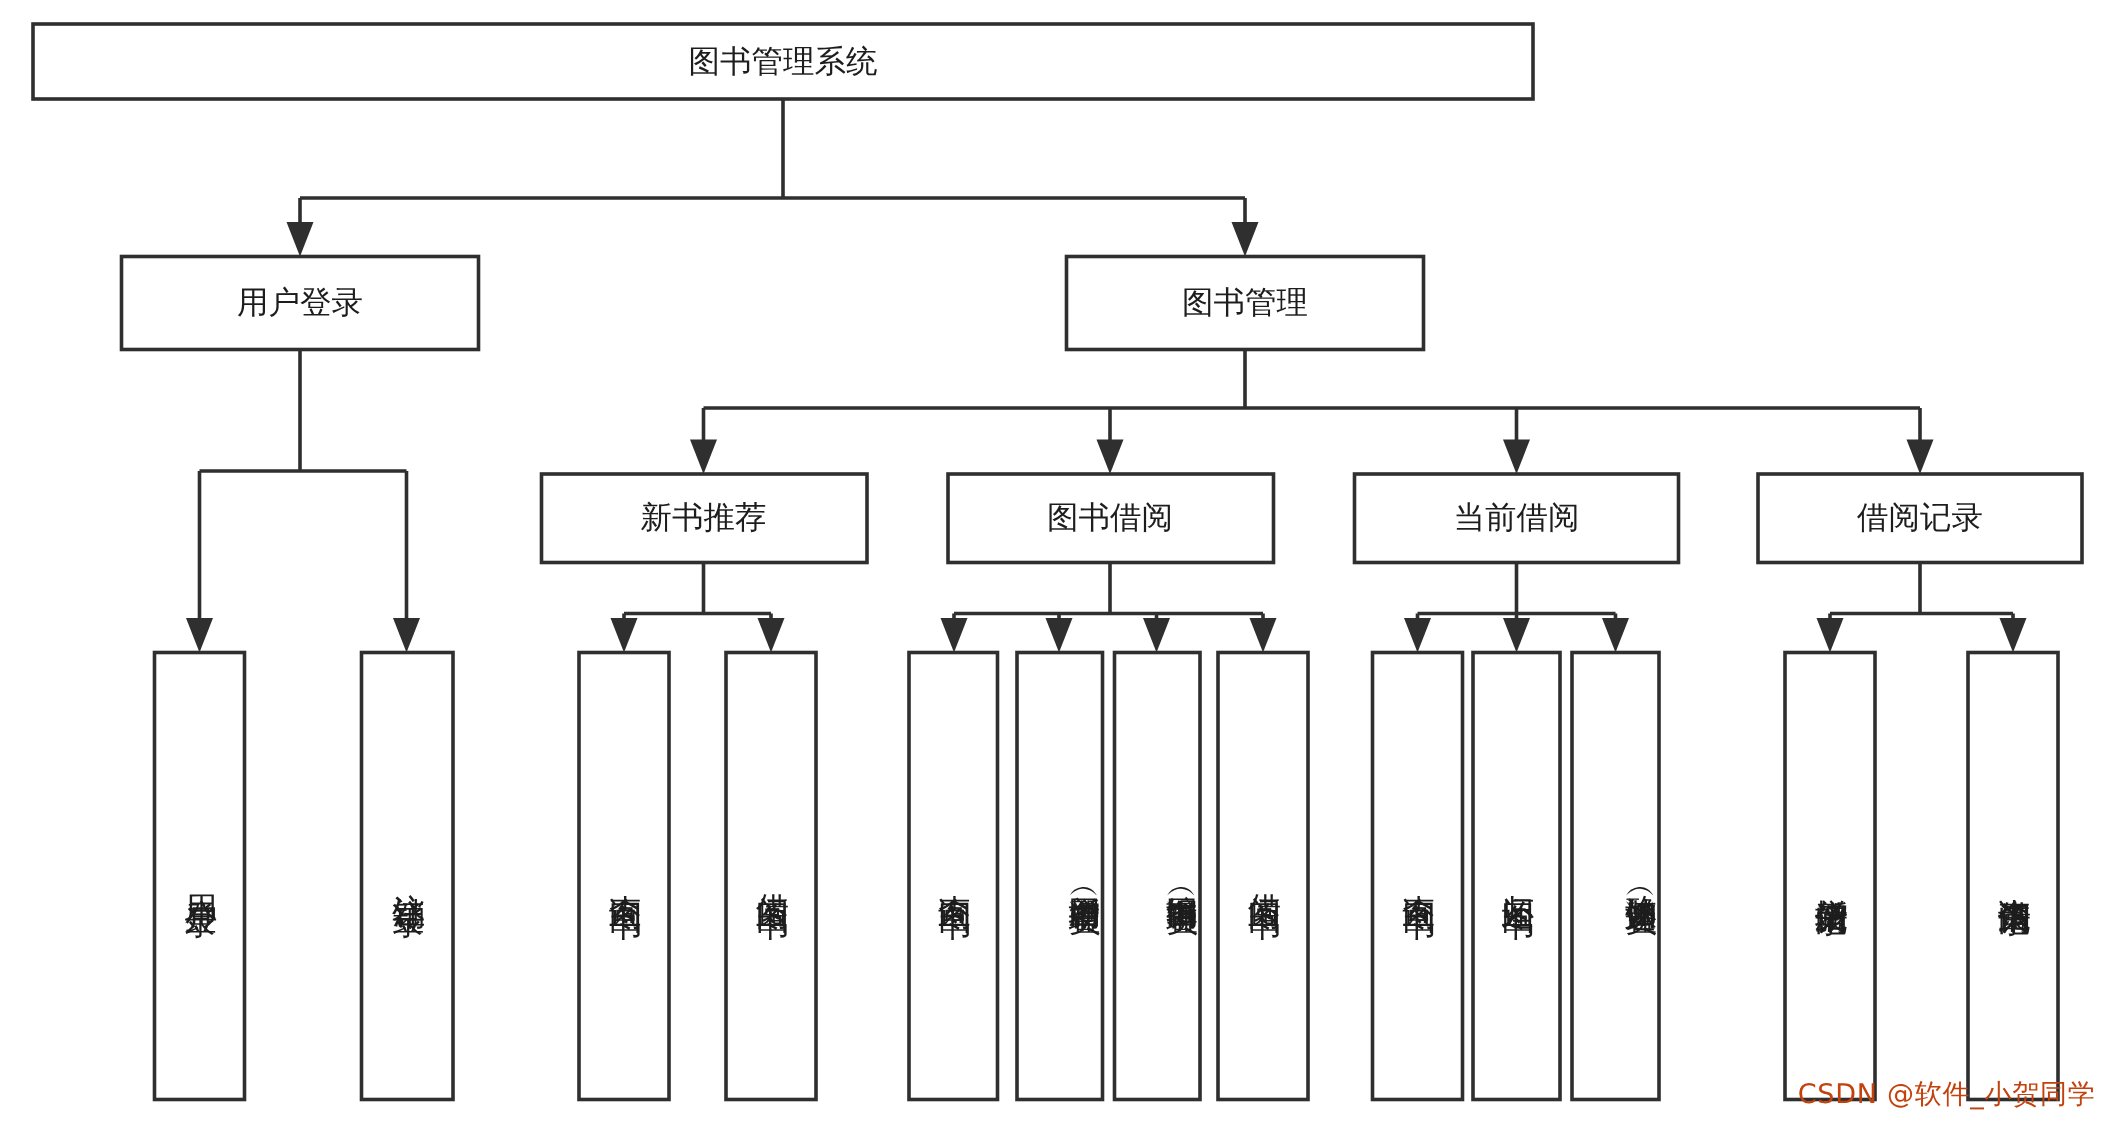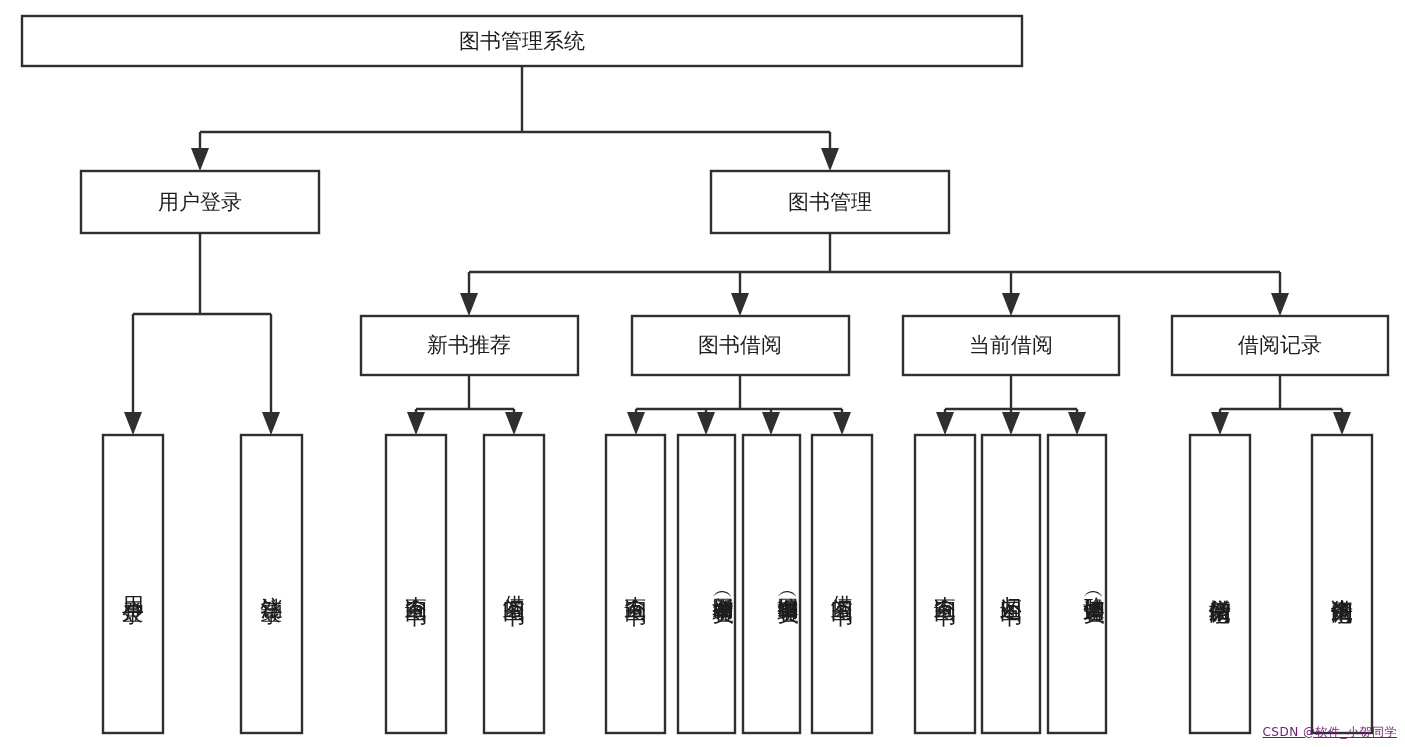--- a/index.html
+++ b/index.html
@@ -63,25 +63,24 @@
     letter-spacing: 3px;
     color: #1d1d1d;
     white-space: nowrap;
     pointer-events: none;
   }
   .watermark {
     position: absolute;
     right: 8px;
     bottom: 6px;
     font-family: "DejaVu Sans", "Liberation Sans", sans-serif;
-    font-size: 12px;
-    color: #701a75;
+    font-size: 18px;
+    color: #c2410c;
     letter-spacing: 0.5px;
     white-space: nowrap;
-    text-decoration: underline;
   }
 </style>
 </head>
 <body>
 
 <div id="diagram-root">
 
   <svg class="canvas" viewBox="0 0 1405 747">
 
     <g>

